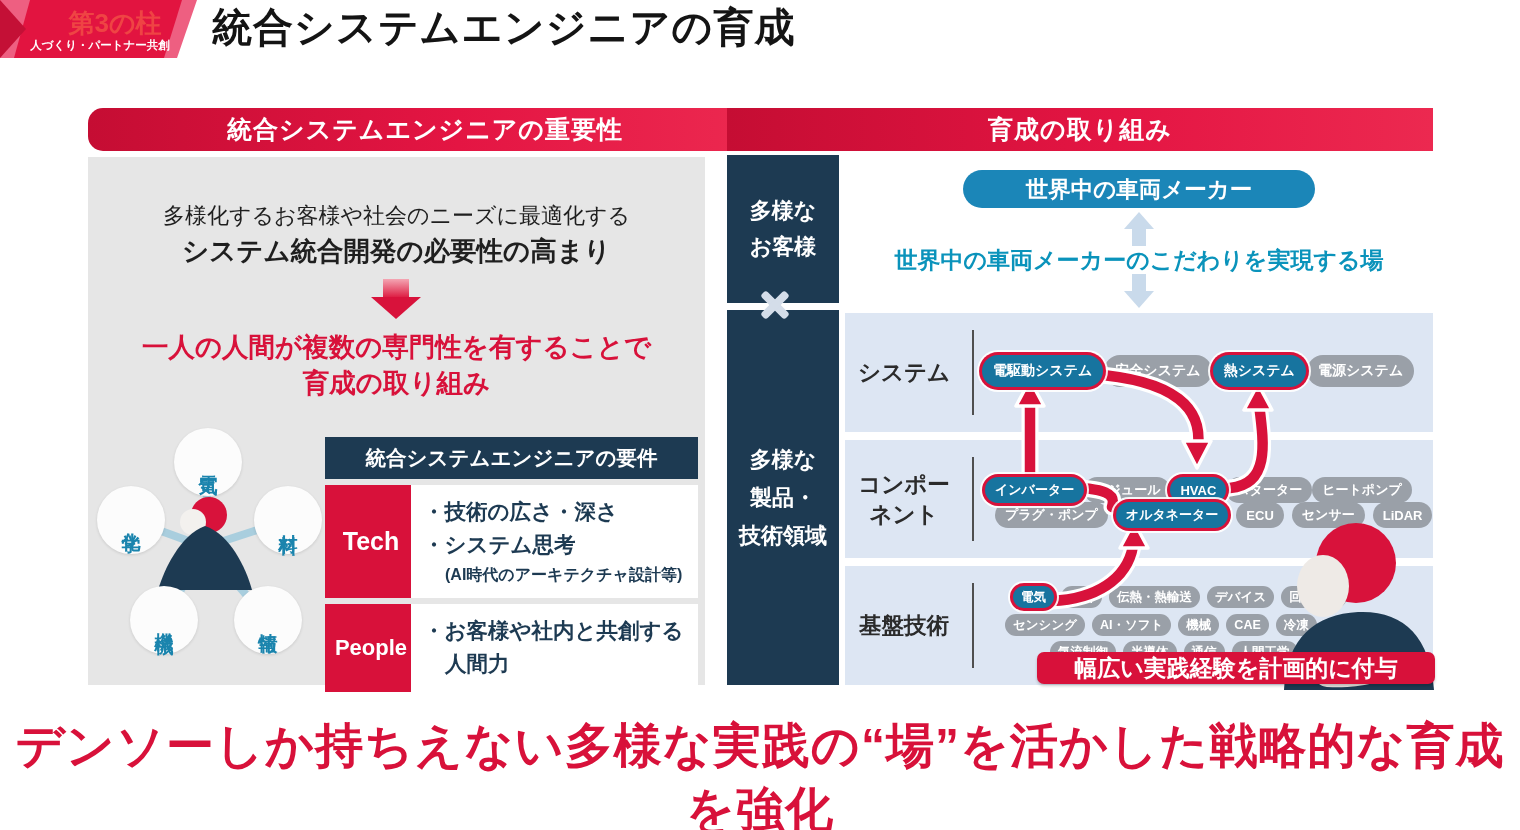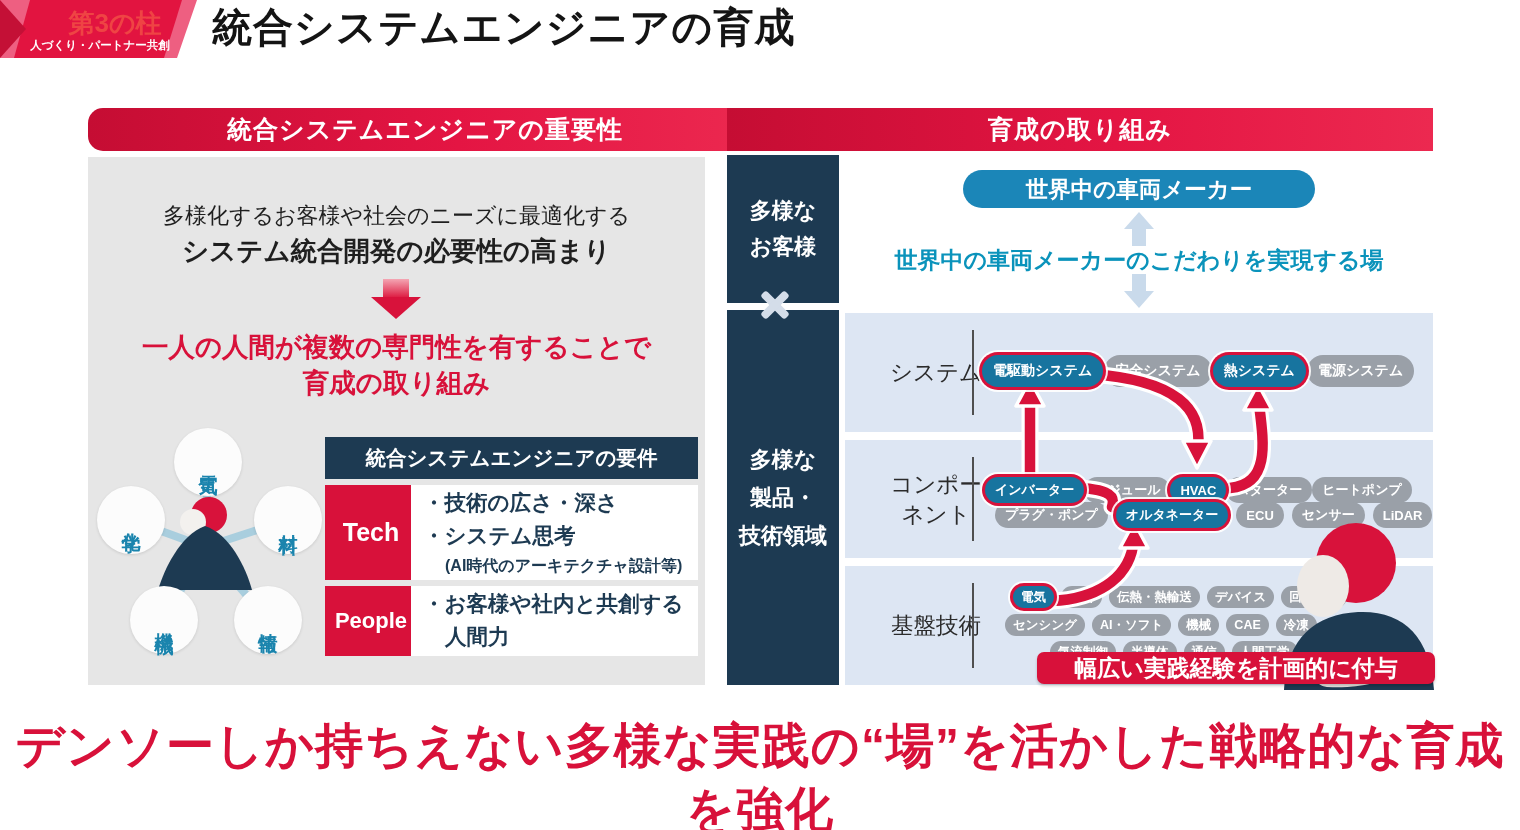--- a/index.html
+++ b/index.html
@@ -33,21 +33,21 @@
   .skill-svg { position:absolute; left:0; top:265px; width:240px; height:250px; }
   .skill { position:absolute; width:68px; height:68px; border-radius:50%; background:#fcfcfc; box-shadow:0 1px 3px rgba(0,0,0,.12); display:flex; align-items:center; justify-content:center; }
   .skill span { writing-mode:vertical-rl; text-orientation:upright; font-size:19px; font-weight:800; color:#1a84ad; letter-spacing:2px; }
 
   .req { position:absolute; left:237px; top:280px; width:373px; }
   .req-head { height:42px; background:#1d3a52; color:#fff; font-size:20.5px; font-weight:800; display:flex; align-items:center; justify-content:center; }
   .req-row { display:flex; margin-top:6px; }
   .req-label { width:86px; background:#d8113a; color:#fff; font-weight:800; display:flex; align-items:center; justify-content:center;padding-left:6px; }
   .req-label.tech { font-size:25px; }
   .req-label.people { font-size:22px; }
-  .req-cont { flex:1; background:#fff; padding:2px 12px; color:#1d3a52; font-weight:800; }
+  .req-cont { flex:1; background:#fff; padding:11px 12px; color:#1d3a52; font-weight:800; }
   .req-line { font-size:21.5px; line-height:1.55; }
   .req-note { font-size:16px; line-height:1.5; }
   .req-indent { padding-left:22px; }
 
   
   .ax1 { left:727px; top:155px; width:112px; height:148px; background:#1d3a52; display:flex; flex-direction:column; align-items:center; justify-content:center; gap:6px; }
   .ax2 { left:727px; top:310px; width:112px; height:375px; background:#1d3a52; display:flex; flex-direction:column; align-items:center; justify-content:center; gap:8px; }
   .ax1 span, .ax2 span { color:#fff; font-size:22px; font-weight:800; }
   .times { left:754px; top:283px; width:42px; height:42px; z-index:6; }
   .times i { position:absolute; left:4px; top:17.5px; width:34px; height:8px; background:#d4dde9; border-radius:3px; }
@@ -59,21 +59,21 @@
   .vdouble .t { position:absolute; left:0; top:0; border-left:15px solid transparent; border-right:15px solid transparent; border-bottom:17px solid #c9daeb; }
   .vdouble .s { position:absolute; left:8px; top:15px; width:14px; height:66px; background:#c9daeb; }
   .vdouble .b { position:absolute; left:0; bottom:0; border-left:15px solid transparent; border-right:15px solid transparent; border-top:17px solid #c9daeb; }
   .oem-cap { left:845px; top:245px; width:588px; text-align:center; font-size:23px; font-weight:800; color:#0a93bb; z-index:1; }
   .oem-cap em { font-style:normal; background:#fff; padding:1px 6px; }
 
   .mrow { background:#dde6f3; }
   .row-sys  { left:845px; top:313px; width:588px; height:119px; }
   .row-comp { left:845px; top:440px; width:588px; height:118px; }
   .row-base { left:845px; top:566px; width:588px; height:119px; }
-  .mlabel { position:absolute; left:0; width:118px; text-align:center; color:#2b2b2b; font-weight:400;margin-left:32px; }
+  .mlabel { position:absolute; left:0; width:118px; text-align:center; color:#2b2b2b; font-weight:700; }
   .mlabel div { font-size:22.5px; line-height:1.35; }
   .mdiv { position:absolute; left:127px; top:17px; bottom:17px; width:2px; background:#4f4f4f; }
   .pline { position:absolute; display:flex; align-items:center; }
   .mpill { height:27px; border-radius:14px; padding:0 10px; background:#9aa0a8; color:#fff; font-weight:800; display:inline-flex; align-items:center; justify-content:center; white-space:nowrap; position:relative; z-index:1; }
   .mpill.hl { background:#17749f; box-shadow:0 0 0 3px #d8123b, 0 0 0 5px rgba(255,255,255,.9); z-index:3; }
   .sz-l { height:32px; font-size:14px; border-radius:16px; padding:0 11px; }
   .sz-m { height:26px; font-size:13px; }
   .sz-s { height:22px; font-size:12.5px; padding:0 8px; }
 
   .flow-arrows { left:840px; top:300px; width:600px; height:390px; z-index:2; pointer-events:none; }

